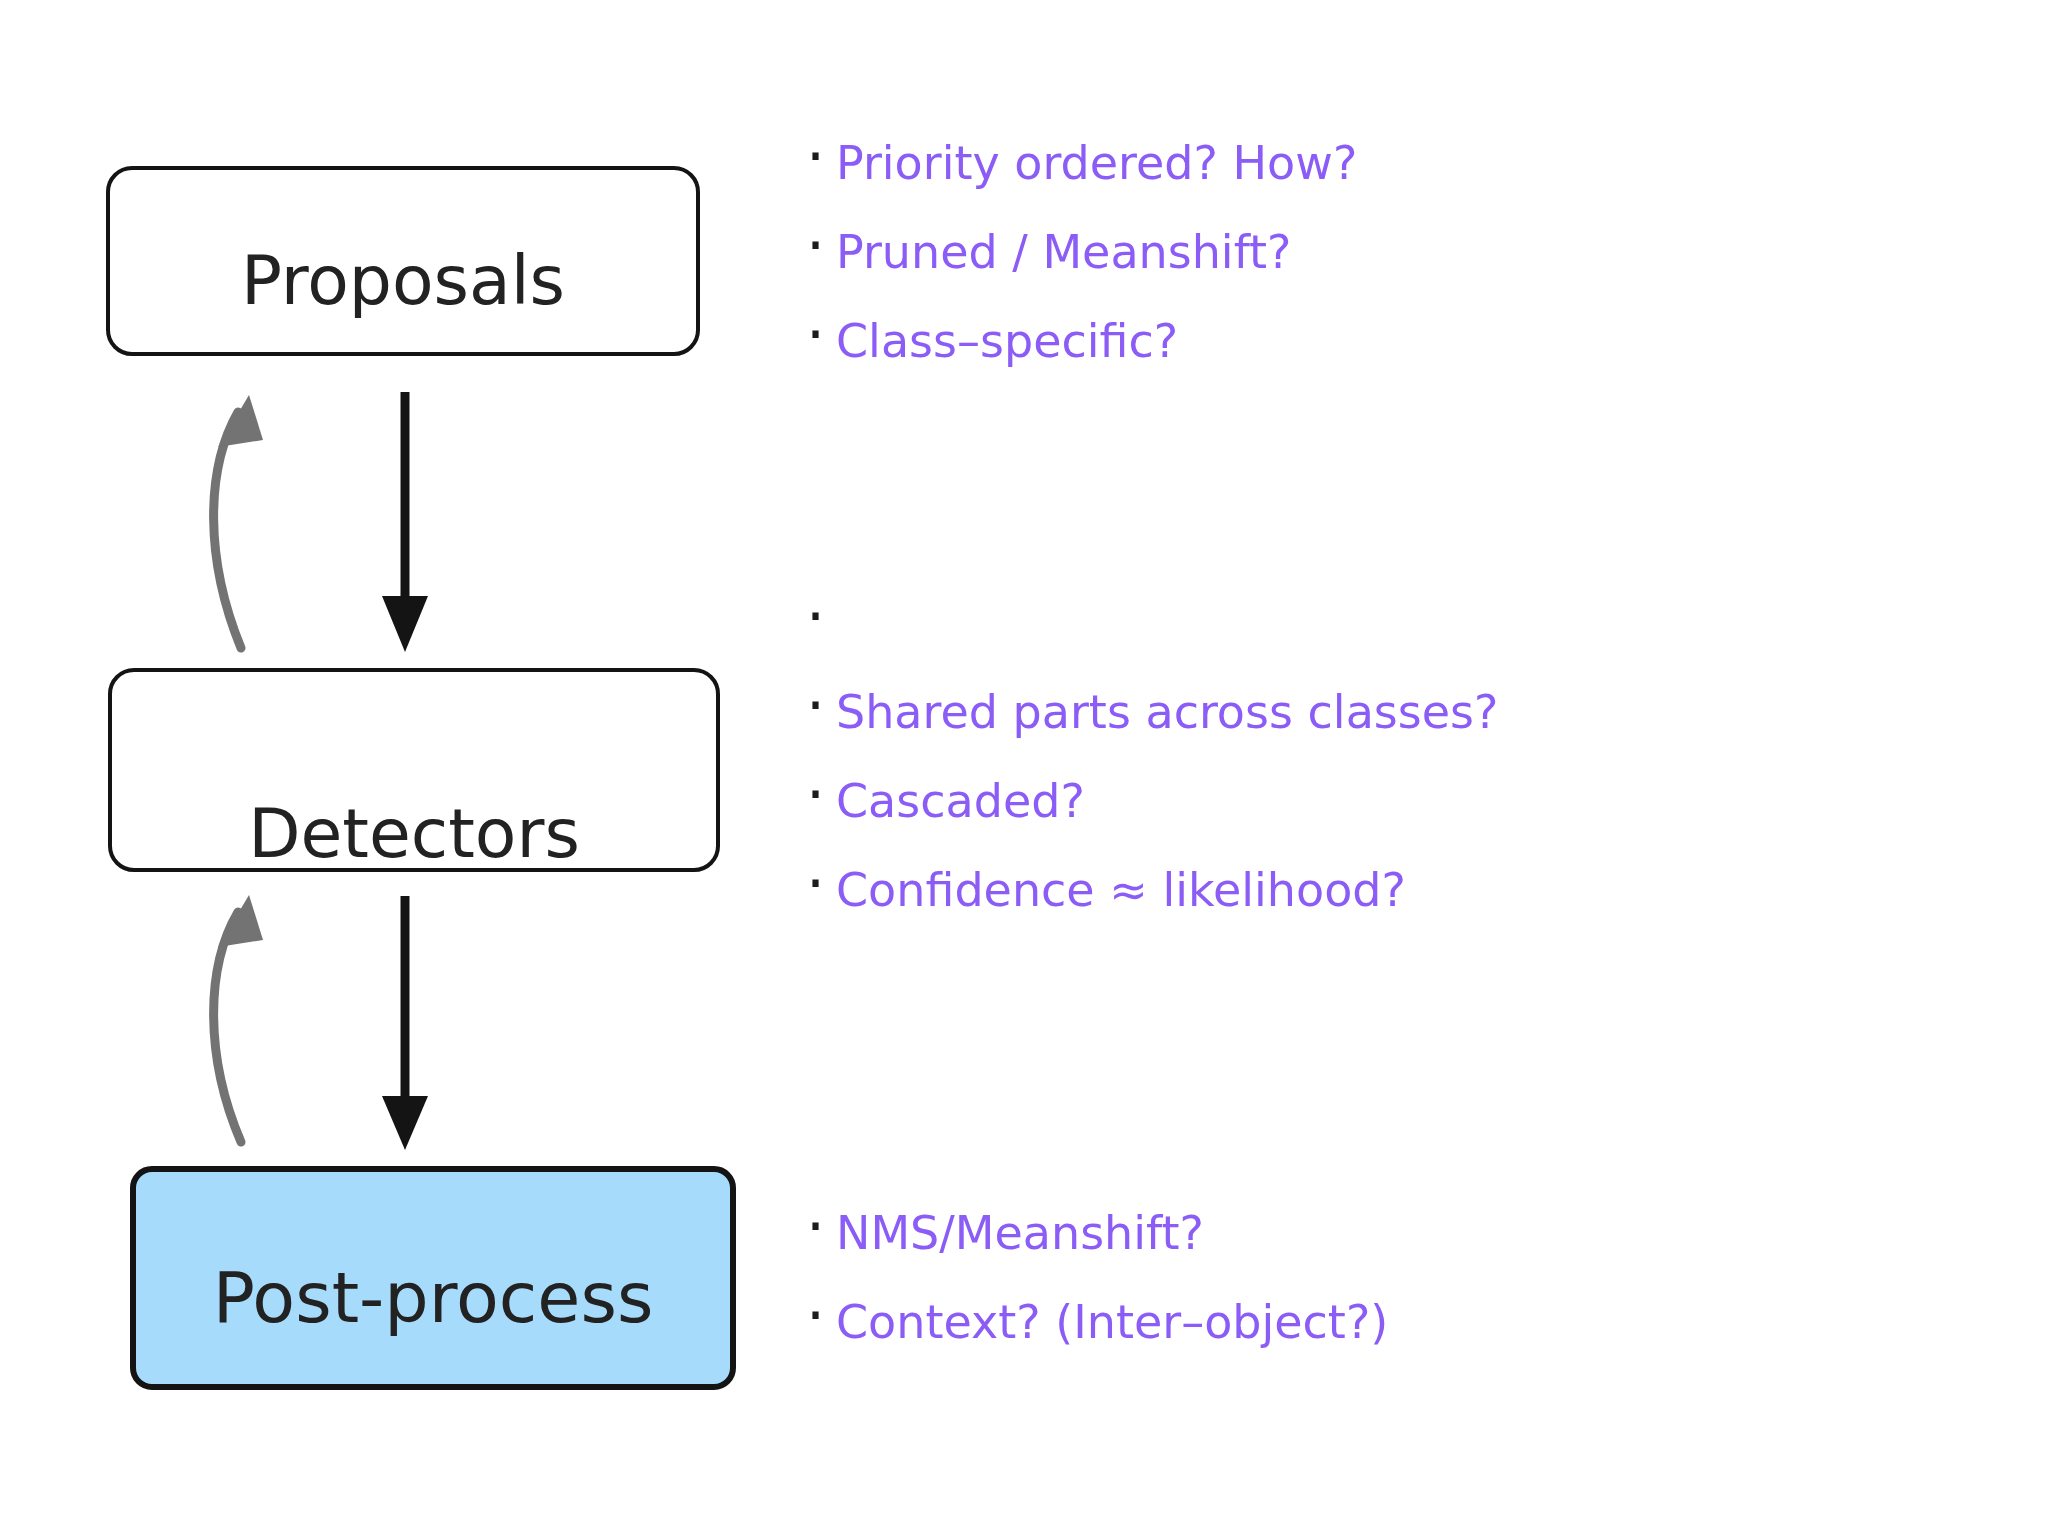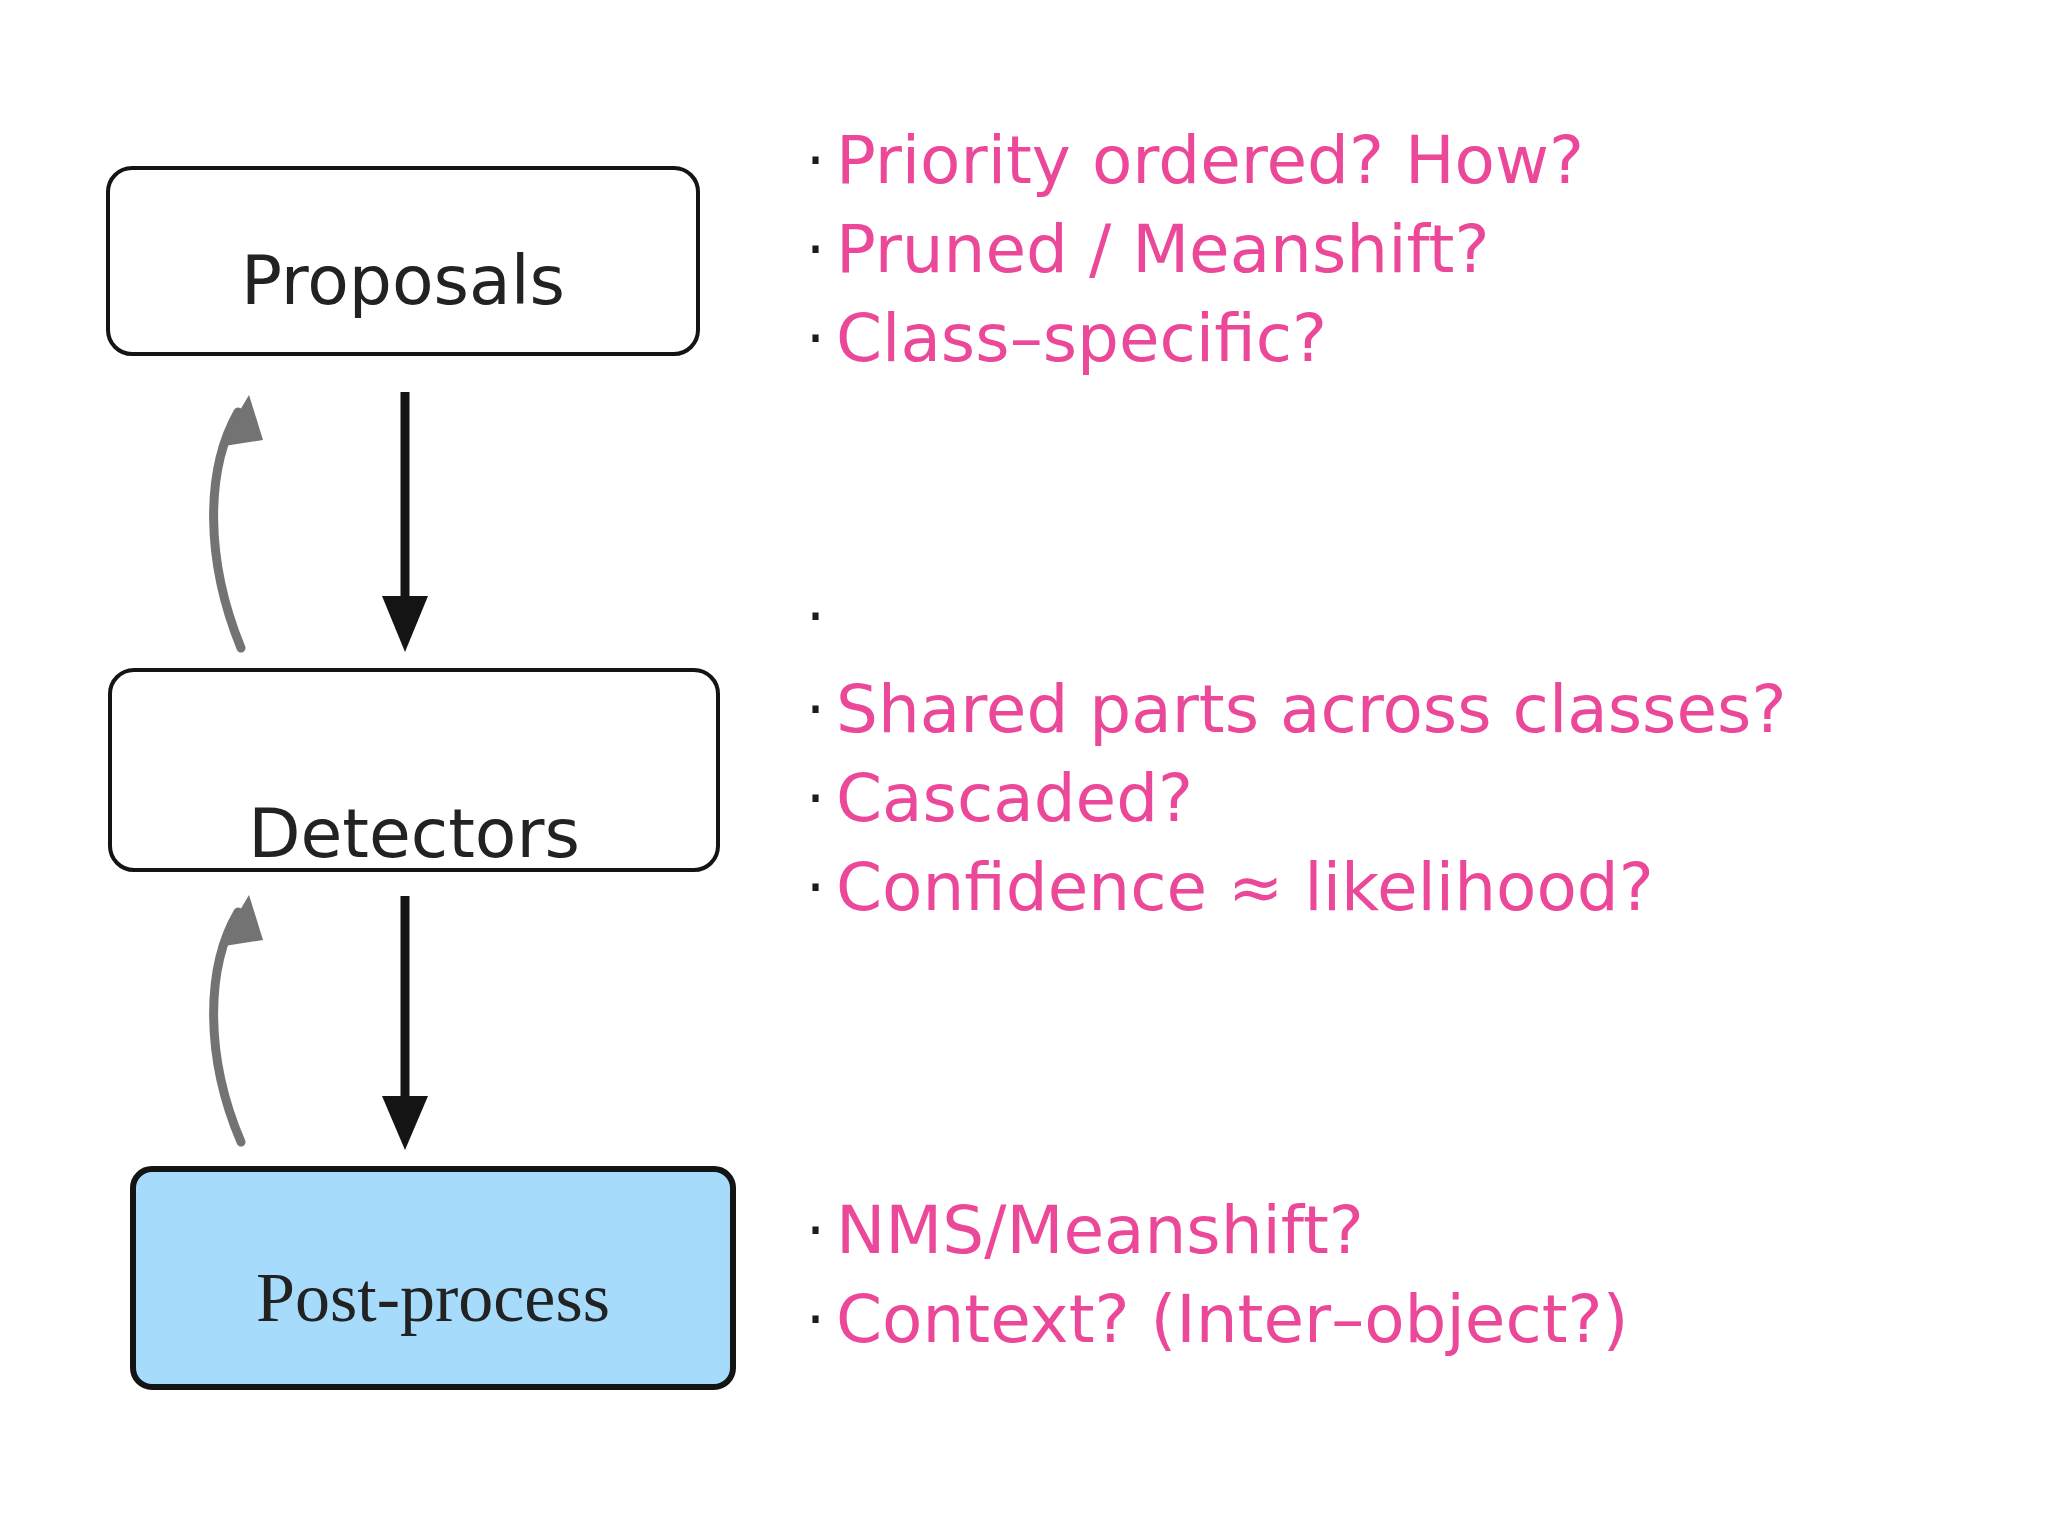--- a/index.html
+++ b/index.html
@@ -58,21 +58,20 @@
     align-items: flex-end;
   }
   #box-postprocess {
     left: 130px;
     top: 1166px;
     width: 606px;
     height: 224px;
     border-width: 6px;
     border-radius: 22px;
     background: #a6dbfc;
-    font-family: Liberation Serif, serif;
   }
   #box-postprocess .box-label {
     font-size: 70px;
   }
 
   
   #arrow-layer {
     position: absolute;
     left: 0;
     top: 0;
@@ -107,23 +106,23 @@
   .bullet-dot {
     width: 30px;
     flex: 0 0 30px;
     font-size: 60px;
     line-height: 1;
     color: #1c1c1c;
     text-align: left;
     transform: translateY(-2px);
   }
   .bullet-text {
-    font-size: 66px;
+    font-size: 46px;
     line-height: 1;
-    color: #ec4899;
+    color: #8b5cf6;
   }
 </style>
 </head>
 <body>
 
 <div id="flow-column">
 
   <svg id="arrow-layer" viewBox="0 0 780 1536" width="780" height="1536" xmlns="http://www.w3.org/2000/svg">
 
     <g>

